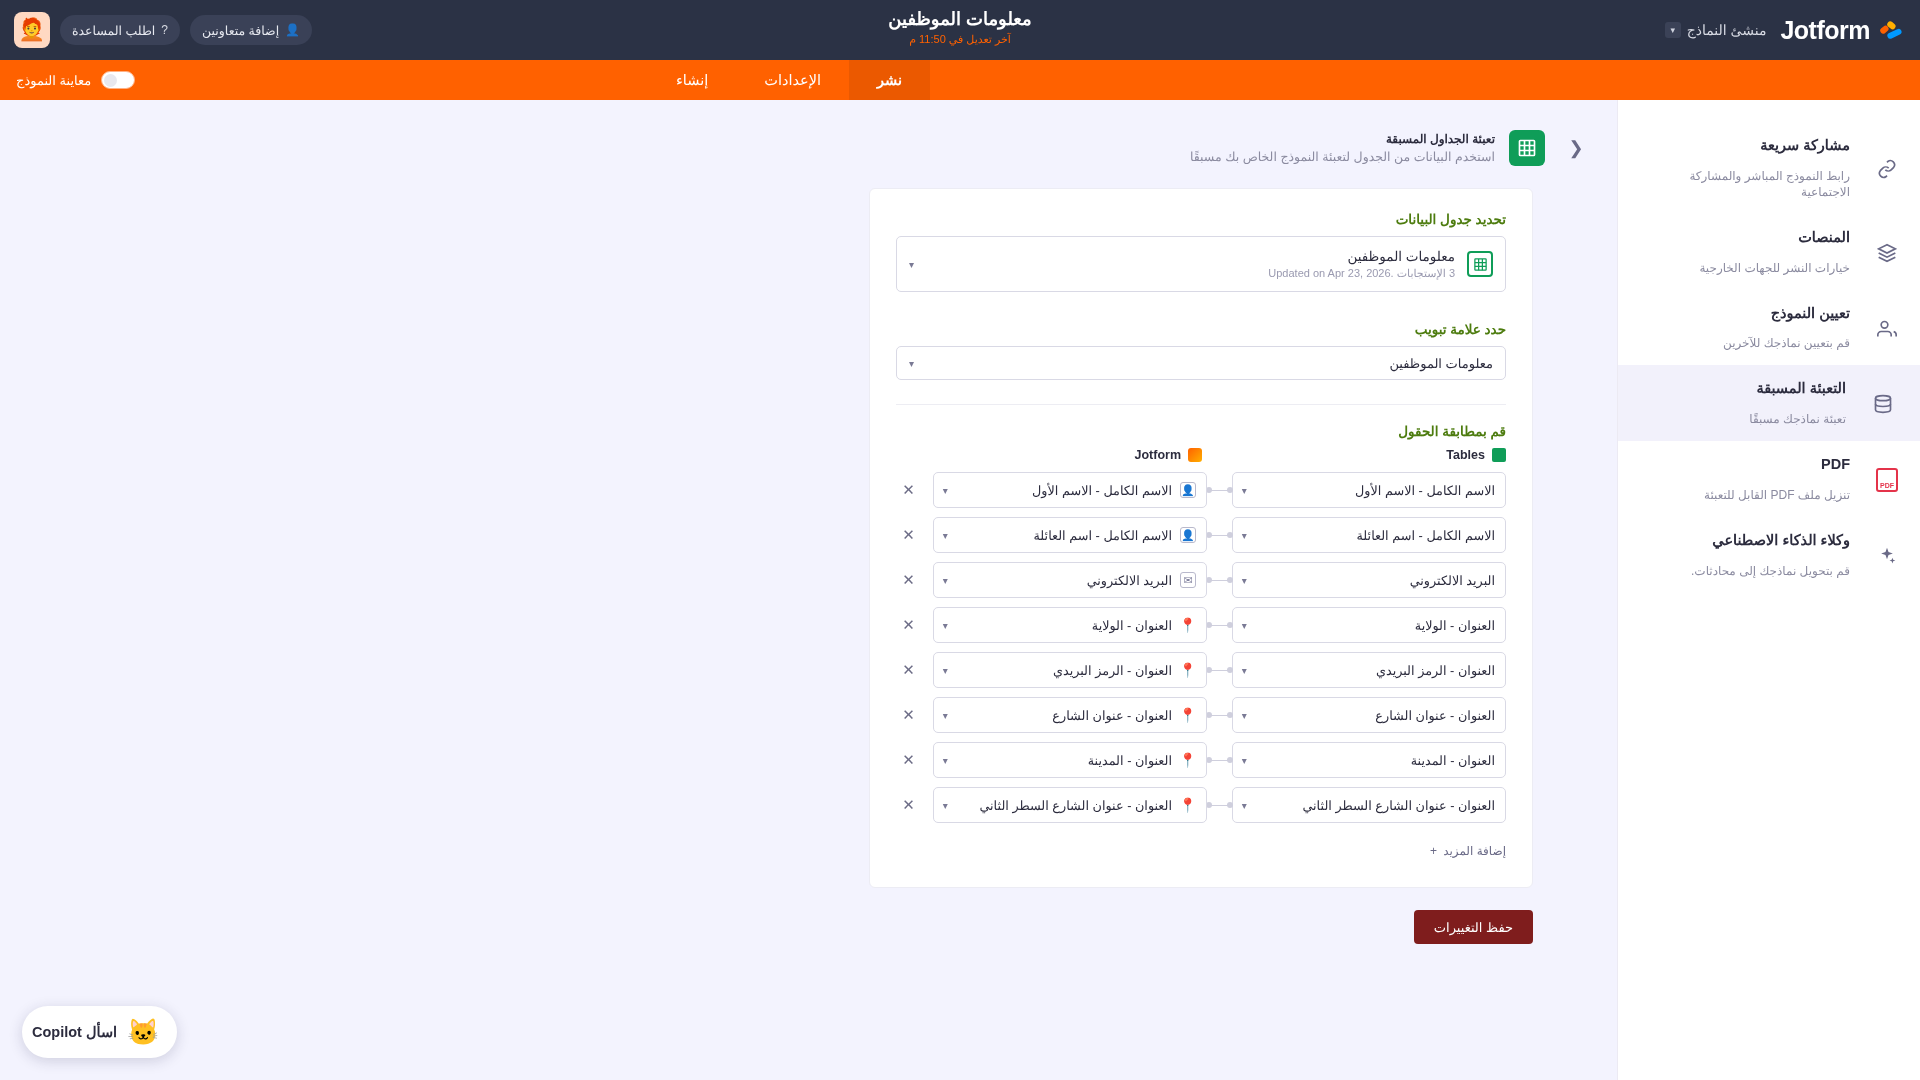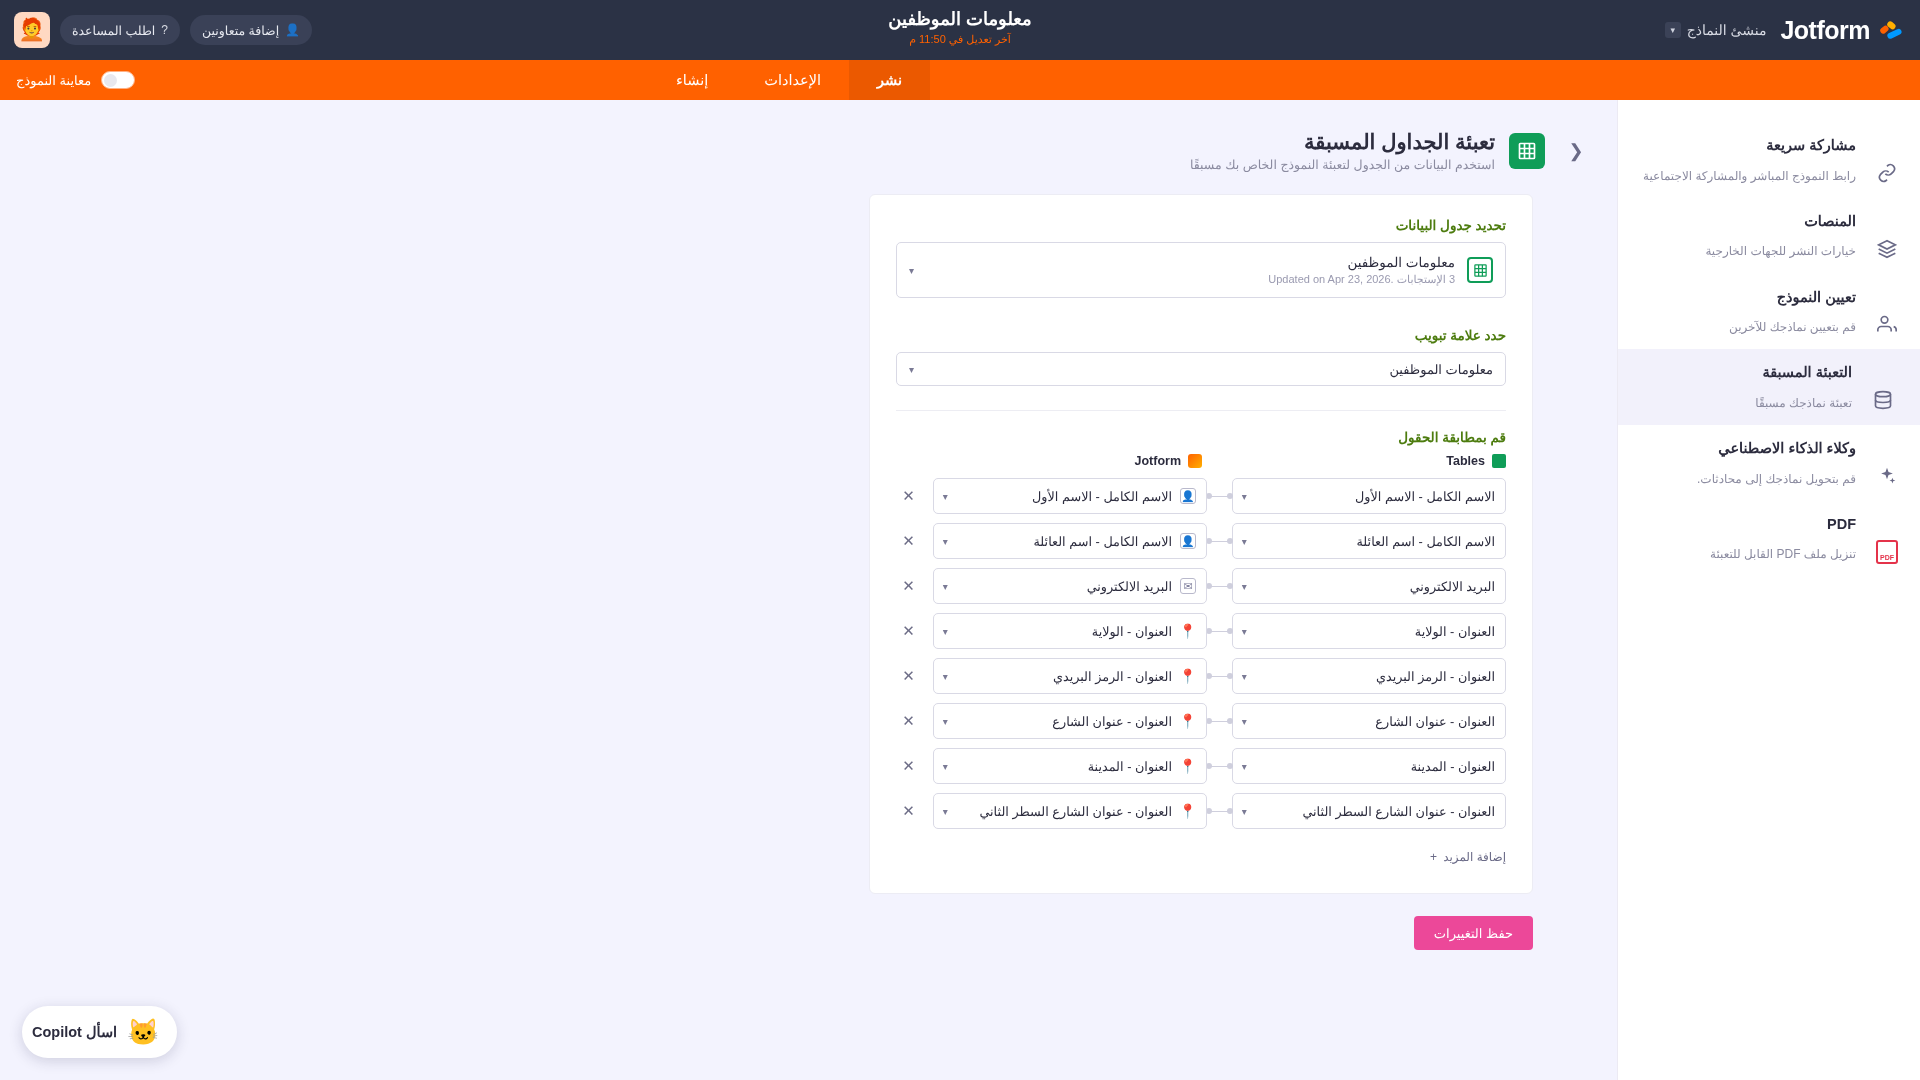--- a/index.html
+++ b/index.html
@@ -76,21 +76,21 @@
 
   
   .body-wrap { display: flex; height: calc(1080px - 100px); }
 
   
   .sidebar {
     width: 303px; background: #fff; border-left: 1px solid #eceaf3;
     padding-top: 22px; flex: 0 0 303px;
   }
   .side-item {
-    display: flex; gap: 20px; align-items: flex-end;
+    display: flex; gap: 26px; align-items: center;
     padding: 14px 22px; cursor: pointer;
   }
   .side-item.active { background: #f2f1fb; border-right: 4px solid #6c63ff00; }
   .side-icon {
     width: 22px; height: 22px; flex: 0 0 22px; color: #6a6a87;
     display: flex; align-items: center; justify-content: center; margin-top: 2px;
   }
   .side-texts { line-height: 1.35; }
   .side-title { font-size: 14.5px; font-weight: bold; color: #2c2c3e; }
   .side-desc { font-size: 12px; color: #8b8ba0; margin-top: 12px; }
@@ -106,21 +106,21 @@
   .back-arrow {
     width: 26px; height: 26px; border-radius: 4px; color: #6a6a87;
     display: flex; align-items: center; justify-content: center; font-size: 18px;
     cursor: pointer; margin-left: 4px;
   }
   .sheet-icon {
     width: 36px; height: 36px; border-radius: 6px; background: #0f9d58;
     color: #fff; display: flex; align-items: center; justify-content: center;
     font-size: 20px;
   }
-  .panel-title { font-size: 21px; font-weight: bold; color: #2c2c3e; }
+  .panel-title { font-size: 12px; font-weight: bold; color: #2c2c3e; }
   .panel-sub { font-size: 12.5px; color: #8b8ba0; margin-top: 3px; }
 
   .card {
     background: #fff; border: 1px solid #ececf4; border-radius: 6px;
     width: 664px; margin-right: 56px; padding: 22px 26px 28px;
   }
   .label { font-size: 13.5px; font-weight: bold; color: #4d7c0f; margin-bottom: 9px; }
   .select-big {
     border: 1px solid #d9d9e5; border-radius: 5px; height: 56px;
     display: flex; align-items: center; padding: 0 12px; gap: 12px;
@@ -174,21 +174,21 @@
     width: 26px; height: 26px; margin-right: 12px; color: #6c6c86;
     display: flex; align-items: center; justify-content: center;
     font-size: 15px; cursor: pointer;
   }
   .add-more {
     margin-top: 12px; font-size: 12px; color: #6a6a87; cursor: pointer;
     display: inline-flex; align-items: center; gap: 6px;
   }
   .save-row { width: 664px; margin-right: 56px; display: flex; justify-content: flex-start; margin-top: 22px; }
   .save-btn {
-    background: #ec4899; color: #fff; border: none; border-radius: 4px;
+    background: #7f1d1d; color: #fff; border: none; border-radius: 4px;
     height: 34px; padding: 0 20px; font-size: 13px; cursor: pointer;
     font-family: "Liberation Sans", sans-serif;
   }
 
   
   .copilot {
     position: fixed; left: 22px; bottom: 22px;
     background: #fff; border-radius: 28px; height: 52px;
     display: flex; align-items: center; gap: 10px; padding: 0 18px 0 10px;
     box-shadow: 0 3px 14px rgba(40,40,80,.18); cursor: pointer;
@@ -311,38 +311,38 @@
           </svg>
       </span>
       <span class="side-texts">
         <span class="side-title" style="display:block">التعبئة المسبقة</span>
         <span class="side-desc" style="display:block">تعبئة نماذجك مسبقًا</span>
       </span>
     </div>
 
     <div class="side-item">
       <span class="side-icon">
+        <span class="pdf-badge">PDF</span>
+      </span>
+      <span class="side-texts">
+        <span class="side-title" style="display:block">PDF</span>
+        <span class="side-desc" style="display:block">تنزيل ملف PDF القابل للتعبئة</span>
+      </span>
+    </div>
+
+    <div class="side-item">
+      <span class="side-icon">
         <svg width="20" height="20" viewBox="0 0 24 24" fill="currentColor">
             <path d="M12 2l1.8 5.2L19 9l-5.2 1.8L12 16l-1.8-5.2L5 9l5.2-1.8z"></path>
             <path d="M18.5 14l.9 2.6 2.6.9-2.6.9-.9 2.6-.9-2.6-2.6-.9 2.6-.9z"></path>
           </svg>
       </span>
       <span class="side-texts">
         <span class="side-title" style="display:block">وكلاء الذكاء الاصطناعي</span>
         <span class="side-desc" style="display:block">قم بتحويل نماذجك إلى محادثات.</span>
-      </span>
-    </div>
-
-    <div class="side-item">
-      <span class="side-icon">
-        <span class="pdf-badge">PDF</span>
-      </span>
-      <span class="side-texts">
-        <span class="side-title" style="display:block">PDF</span>
-        <span class="side-desc" style="display:block">تنزيل ملف PDF القابل للتعبئة</span>
       </span>
     </div>
   </div>
 
   <div class="main">
 
     <div class="panel-head">
       <span class="back-arrow">❮</span>
       <span class="sheet-icon">
         <svg width="20" height="20" viewBox="0 0 24 24" fill="none" stroke="#fff" stroke-width="2">

